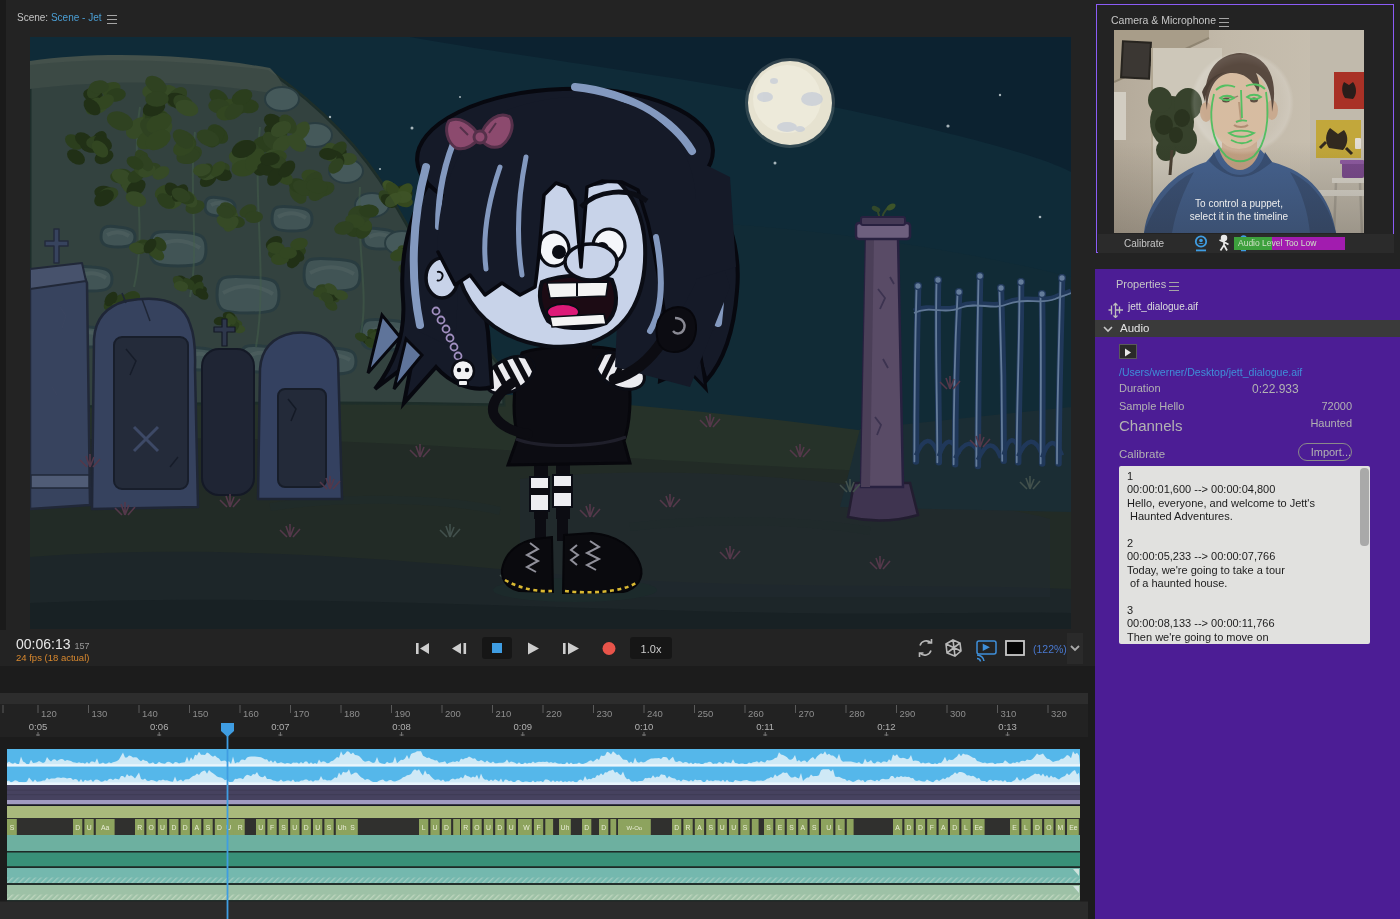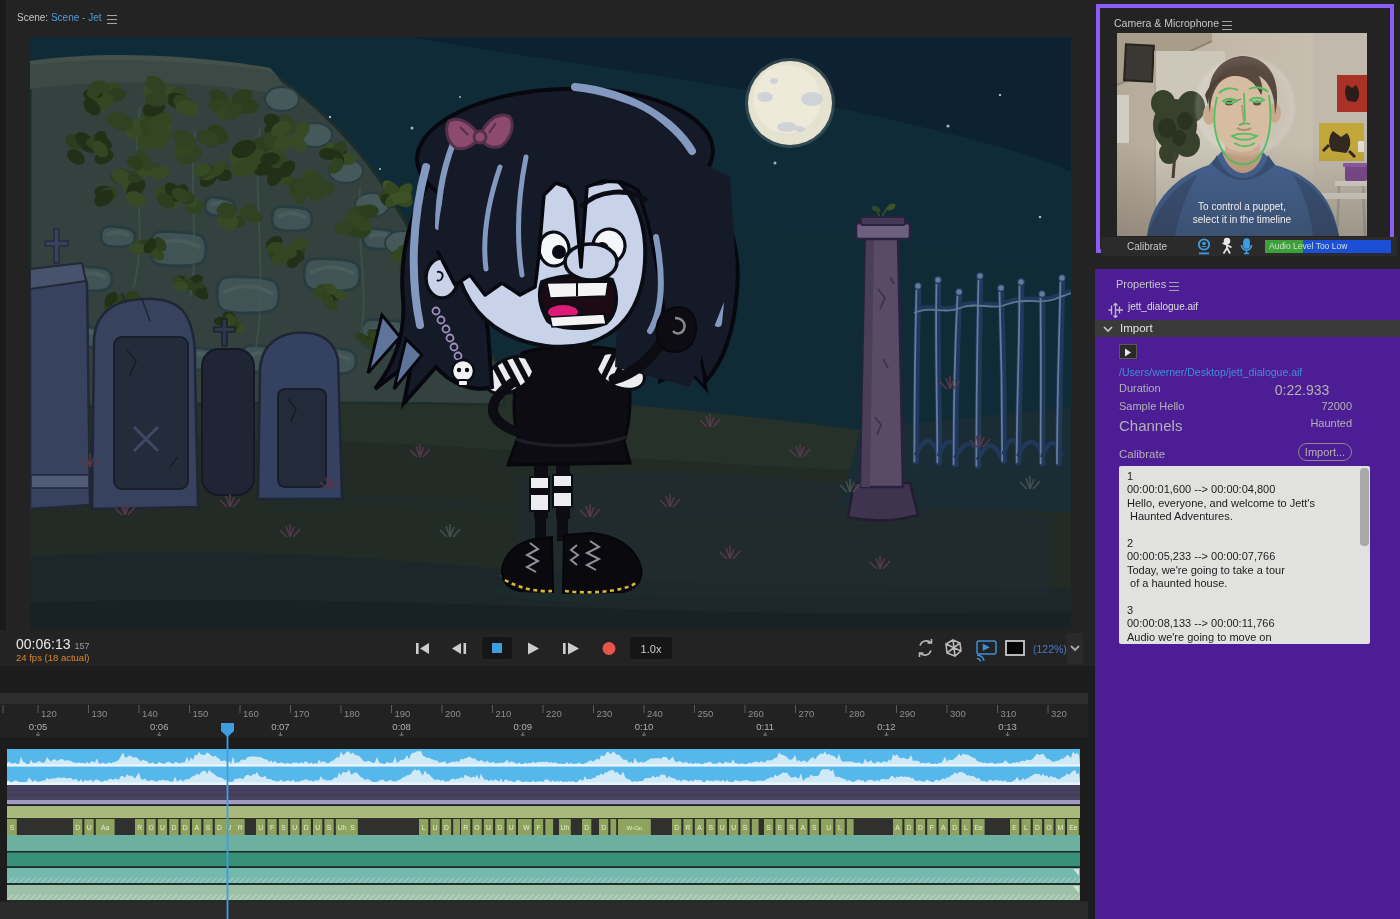--- a/index.html
+++ b/index.html
@@ -830,21 +830,21 @@
 <rect width="4" height="4" fill="#9dc1a6"></rect>
           <rect width="1.4" height="4" fill="#bdd5bd"></rect>
         </pattern>
 </defs>
     </svg>
     <svg class="abs" style="left:218px;top:56px" width="18" height="197">
       <path d="M3,1 h13 v8 l-6.5,6 l-6.5,-6 Z" fill="#3f9de2"></path>
       <rect x="8.6" y="10" width="1.8" height="187" fill="#3f9de2"></rect>
     </svg>
   </div>
-<div class="abs" style="left:1096px;top:4px;width:298px;height:249px;border:4px solid #8b5cf6;background:#232323">
+<div class="abs" style="left:1096px;top:4px;width:298px;height:249px;border:1px solid #8b5cf6;background:#232323">
     <div class="abs" style="left:14px;top:9px;font-size:10.5px;color:#c6c6c6">Camera &amp; Microphone</div>
     <div class="abs" style="left:122px;top:13px;width:10px">
       <div style="height:1.4px;background:#a5a5a5;margin-bottom:2.4px"></div>
       <div style="height:1.4px;background:#a5a5a5;margin-bottom:2.4px"></div>
       <div style="height:1.4px;background:#a5a5a5"></div>
     </div>
     <svg class="abs" style="left:17px;top:25px" width="250" height="203" viewBox="0 0 250 203">
       <defs>
         <linearGradient id="wall" x1="0" y1="0" x2="1" y2="0">
           <stop offset="0" stop-color="#b4aa9a"></stop>
@@ -935,21 +935,21 @@
         </g>
 <g stroke="#e8e8e8" stroke-width="1.7" fill="none">
 <circle cx="33" cy="4" r="2.4" fill="#e8e8e8"></circle>
 <path d="M33,6.5 L33,11 M33,8 L28.5,6 M33,8 L37.5,10.5 M33,11 L29.5,16.5 M33,11 L36,16.5"></path>
         </g>
 <g stroke="#3f9de2" stroke-width="1.7" fill="none">
 <rect x="50" y="2" width="5" height="9" rx="2.5" fill="#3f9de2"></rect>
 <path d="M47.5,8 a5,5 0 0 0 10,0 M52.5,13 L52.5,16.5 M50,16.5 h5"></path>
         </g>
 </svg>
-      <div class="abs" style="left:164px;top:3px;width:126px;height:13px;background:#1d4ed8">
+      <div class="abs" style="left:136px;top:3px;width:111px;height:13px;background:#a21caf">
         <div class="abs" style="left:0;top:0;width:38px;height:13px;background:#3da03d"></div>
         <div class="abs" style="left:4px;top:1px;font-size:8.5px;color:#cfe0c7;white-space:nowrap">Audio Level Too Low</div>
       </div>
     </div>
   </div>
 <div class="abs" style="left:1095px;top:269px;width:305px;height:664px;background:#4c1d95">
     <div class="abs" style="left:21px;top:9px;font-size:11px;color:#c6c6c6">Properties</div>
     <div class="abs" style="left:74px;top:13px;width:10px">
       <div style="height:1.4px;background:#a5a5a5;margin-bottom:2.4px"></div>
       <div style="height:1.4px;background:#a5a5a5;margin-bottom:2.4px"></div>
@@ -959,44 +959,44 @@
 <g stroke="#bdbdbd" stroke-width="1.3" fill="none">
 <path d="M1.5,8 h3 M4.5,3.5 v9 M8.5,1 v14 M8.5,8 h4 M12.5,4.5 v7 M12.5,8 h3.5"></path>
 <path d="M6.5,13.5 l2,2 l2,-2 M6.5,3.5 l2,-2 l2,2"></path>
       </g>
     </svg>
     <div class="abs" style="left:33px;top:32px;font-size:10px;color:#dcdcdc">jett_dialogue.aif</div>
     <div class="abs" style="left:0;top:51px;width:305px;height:17px;background:#3a3a3a">
       <svg class="abs" style="left:8px;top:5px" width="10" height="8">
         <path d="M1,2 l4,4 l4,-4" stroke="#c8c8c8" stroke-width="1.6" fill="none"></path>
       </svg>
-      <div class="abs" style="left:25px;top:2px;font-size:11.5px;color:#e4e4e4">Import</div>
+      <div class="abs" style="left:25px;top:2px;font-size:11.5px;color:#e4e4e4">Audio</div>
     </div>
     <div class="abs" style="left:24px;top:75px;width:18px;height:15px;background:#2a2a2a;border:1px solid #5a5a5a"><svg width="16" height="13">
         <path d="M5,2.5 L11,6.5 L5,10.5 Z" fill="#e8e8e8"></path>
       </svg></div>
     <div class="abs" style="left:24px;top:97px;font-size:10.5px;color:#3f8fd9">/Users/werner/Desktop/jett_dialogue.aif</div>
     <div class="abs" style="left:24px;top:113px;font-size:11px;color:#b2b2b2">Duration</div>
-    <div class="abs" style="left:157px;top:113px;width:100px;text-align:center;font-size:14px;color:#b2b2b2">0:22.933</div>
+    <div class="abs" style="left:157px;top:113px;width:100px;text-align:left;font-size:12px;color:#b2b2b2">0:22.933</div>
     <div class="abs" style="left:24px;top:131px;font-size:11px;color:#b2b2b2">Sample Hello</div>
     <div class="abs" style="left:157px;top:131px;width:100px;text-align:right;font-size:11px;color:#b2b2b2">72000</div>
     <div class="abs" style="left:24px;top:148px;font-size:15px;color:#b2b2b2">Channels</div>
     <div class="abs" style="left:157px;top:148px;width:100px;text-align:right;font-size:11px;color:#b2b2b2">Haunted</div>
     <div class="abs" style="left:24px;top:179px;font-size:11.5px;color:#b2b2b2">Calibrate</div>
-    <div class="abs" style="left:203px;top:174px;width:54px;height:18px;border:1.5px solid #8a8a8a;border-radius:9px;text-align:center;font-size:11px;color:#b2b2b2;line-height:16px">Import...</div>
+    <div class="abs" style="left:203px;top:174px;width:54px;height:18px;border:1.5px solid #8a8a8a;border-radius:9px;text-align:right;font-size:11px;color:#b2b2b2;line-height:16px">Import...</div>
     <div class="abs" style="left:24px;top:197px;width:251px;height:178px;background:#e1e1df;border-radius:2px;overflow:hidden">
       <div style="position:absolute;left:8px;top:4px;font-size:11px;line-height:13.4px;color:#1c1c1c;font-family:'Liberation Sans',sans-serif">
         <div style="height:13.4px;white-space:nowrap">1</div>
         <div style="height:13.4px;white-space:nowrap">00:00:01,600 --&gt; 00:00:04,800</div>
         <div style="height:13.4px;white-space:nowrap">Hello, everyone, and welcome to Jett's</div>
         <div style="height:13.4px;white-space:nowrap">&nbsp;Haunted Adventures.</div>
         <div style="height:13.4px;white-space:nowrap"></div>
         <div style="height:13.4px;white-space:nowrap">2</div>
         <div style="height:13.4px;white-space:nowrap">00:00:05,233 --&gt; 00:00:07,766</div>
         <div style="height:13.4px;white-space:nowrap">Today, we're going to take a tour</div>
         <div style="height:13.4px;white-space:nowrap">&nbsp;of a haunted house.</div>
         <div style="height:13.4px;white-space:nowrap"></div>
         <div style="height:13.4px;white-space:nowrap">3</div>
         <div style="height:13.4px;white-space:nowrap">00:00:08,133 --&gt; 00:00:11,766</div>
-        <div style="height:13.4px;white-space:nowrap">Audio we're going to move on</div>
+        <div style="height:13.4px;white-space:nowrap">Then we're going to move on</div>
       </div>
       <div style="position:absolute;right:1px;top:2px;width:9px;height:78px;background:#a9a9a9;border-radius:4px"></div>
     </div>
   </div>
 </body></html>

